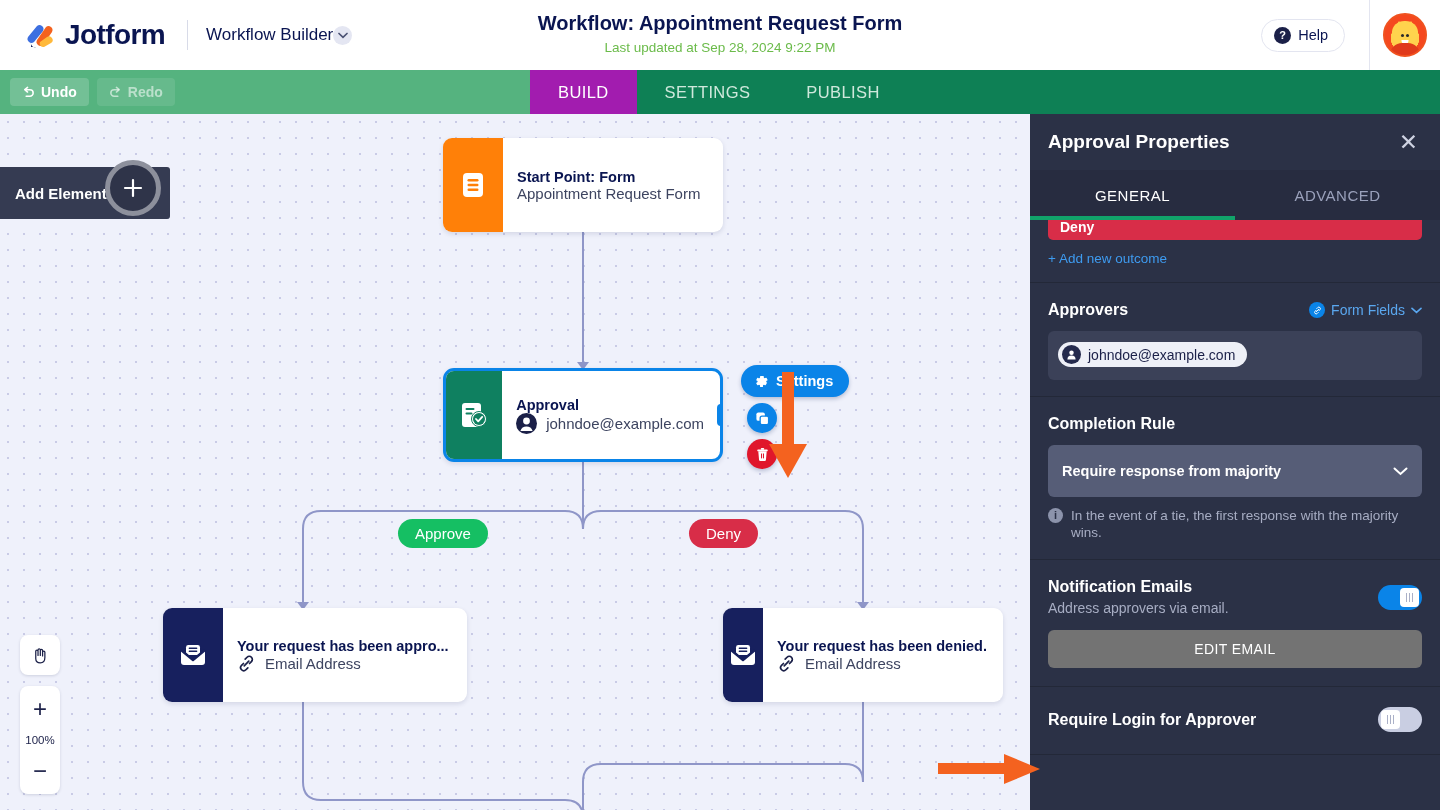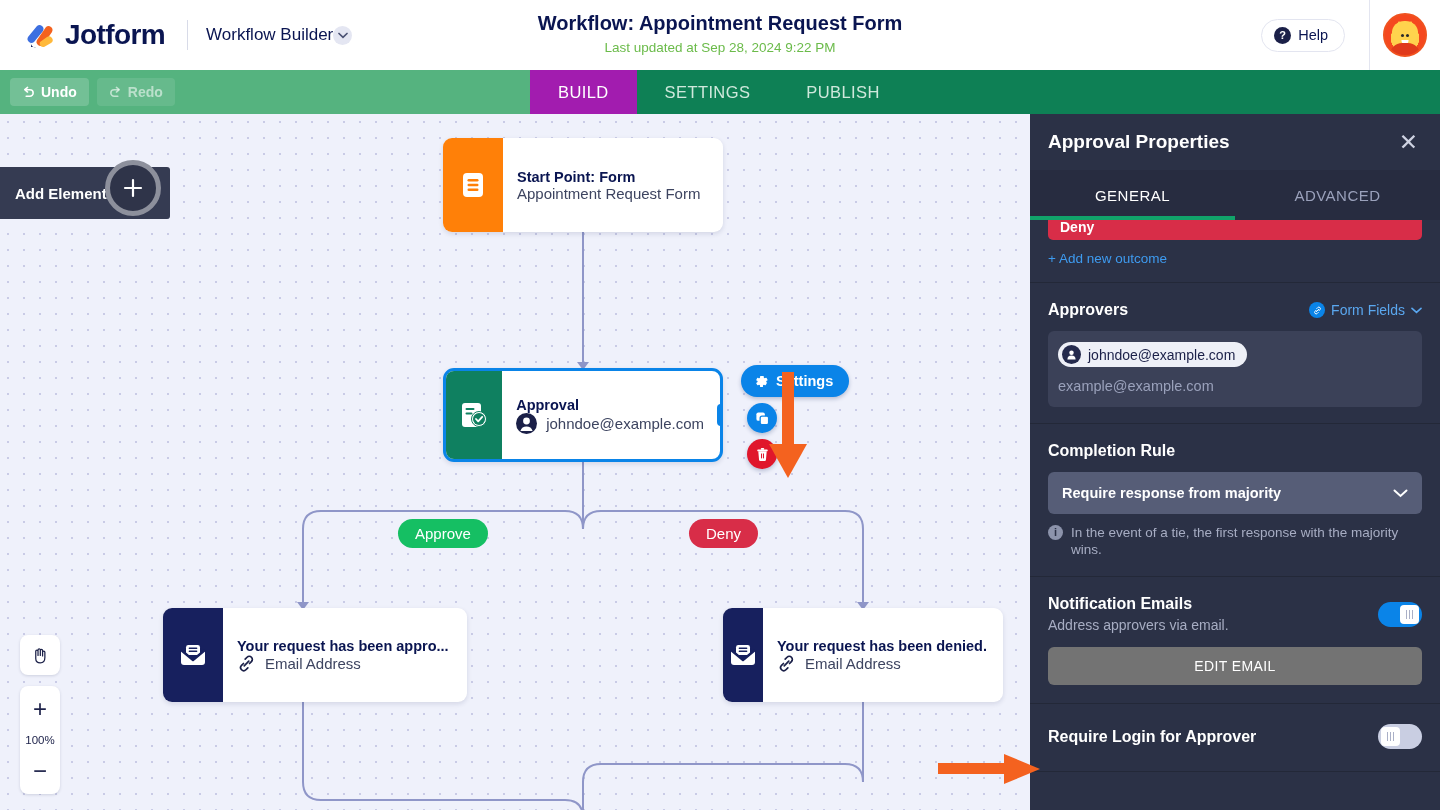--- a/index.html
+++ b/index.html
@@ -197,21 +197,21 @@
     display: flex; align-items: center; justify-content: center; }
 
   .approvers-box { background: #3b4158; border-radius: 6px; margin: 12px 0 16px;
     padding: 11px 10px 13px; cursor: text; }
   .approver-chip { display: inline-flex; align-items: center; gap: 7px; background: #eef0f7;
     border-radius: 14px; padding: 3px 12px 3px 4px; color: #1b2048; font-size: 14px; }
   .chip-av { width: 19px; height: 19px; border-radius: 50%; background: #242a4d;
     display: flex; align-items: center; justify-content: center; }
   .approver-placeholder { color: #9aa1bb; font-size: 14.5px; margin-top: 11px; }
 
-  .select-box { background: #565d77; border-radius: 6px; height: 42px; display: flex;
+  .select-box { background: #565d77; border-radius: 6px; height: 52px; display: flex;
     align-items: center; justify-content: space-between; padding: 0 14px;
     font-size: 14.5px; font-weight: bold; color: #fff; margin: 12px 0 10px; cursor: pointer; }
   .hint { display: flex; gap: 8px; color: #a7adc3; font-size: 13.5px; line-height: 17px; padding-bottom: 18px; }
   .i-icon { flex: none; width: 15px; height: 15px; border-radius: 50%; background: #8c93ab; color: #2b3146;
     font-size: 11px; font-weight: bold; display: flex; align-items: center; justify-content: center; margin-top: 1px; }
 
   .toggle { width: 44px; height: 25px; border-radius: 13px; position: relative; cursor: pointer; flex: none; }
   .toggle.on { background: #0a84e8; }
   .toggle.off { background: #c9cee2; }
   .knob { position: absolute; top: 3px; width: 19px; height: 19px; border-radius: 4px; background: #fff;
@@ -499,21 +499,20 @@
         <div class="approvers-box">
           <span class="approver-chip">
             <span class="chip-av">
               <svg width="13" height="13" viewBox="0 0 14 14">
                   <circle cx="7" cy="5.2" r="2.4" fill="#fff"></circle>
                   <path d="M2.6 12.4 a4.4 4.4 0 0 1 8.8 0 Z" fill="#fff"></path>
                 </svg>
             </span>
             <span>johndoe@example.com</span>
           </span>
-          <div class="approver-placeholder">example@example.com</div>
         </div>
       </div>
 
       <div class="sect">
         <div class="sect-row">
           <div class="sect-title">Completion Rule</div>
         </div>
         <div class="select-box">
           <span>Require response from majority</span>
           <svg width="15" height="9" viewBox="0 0 15 9">

